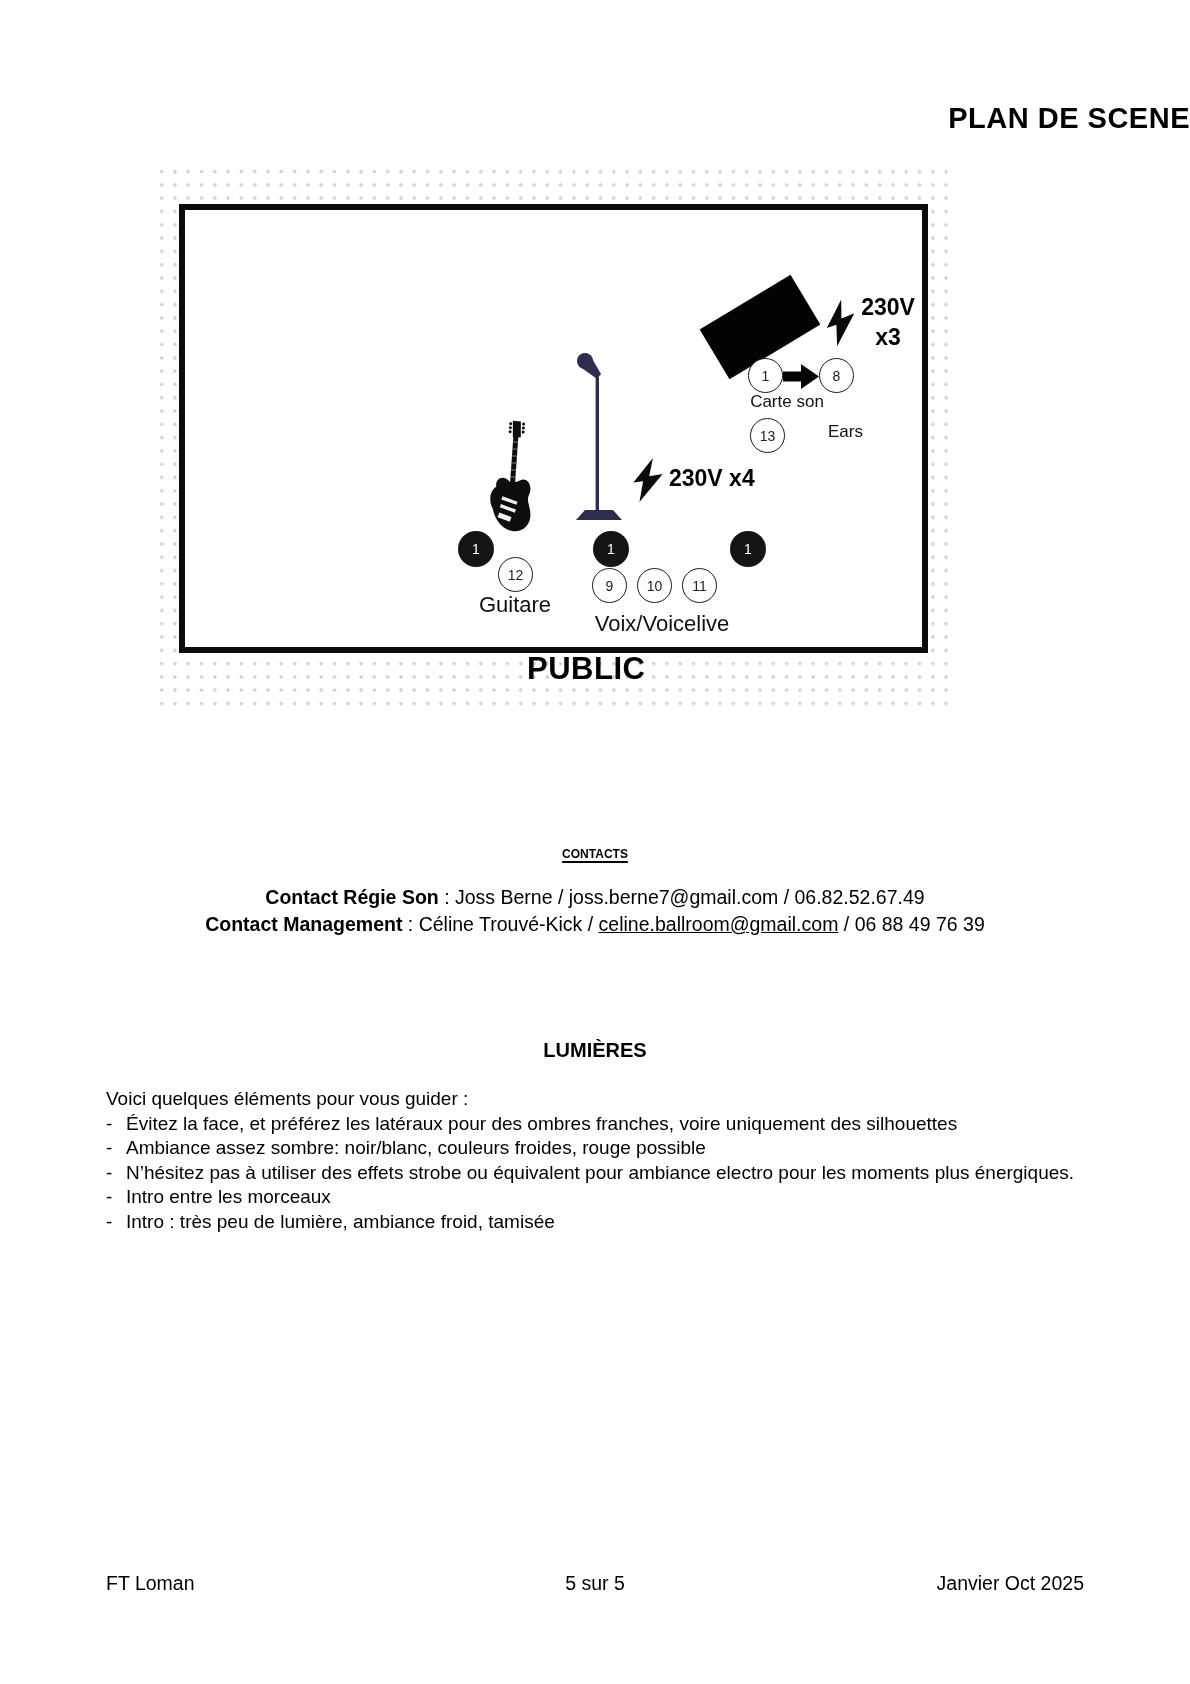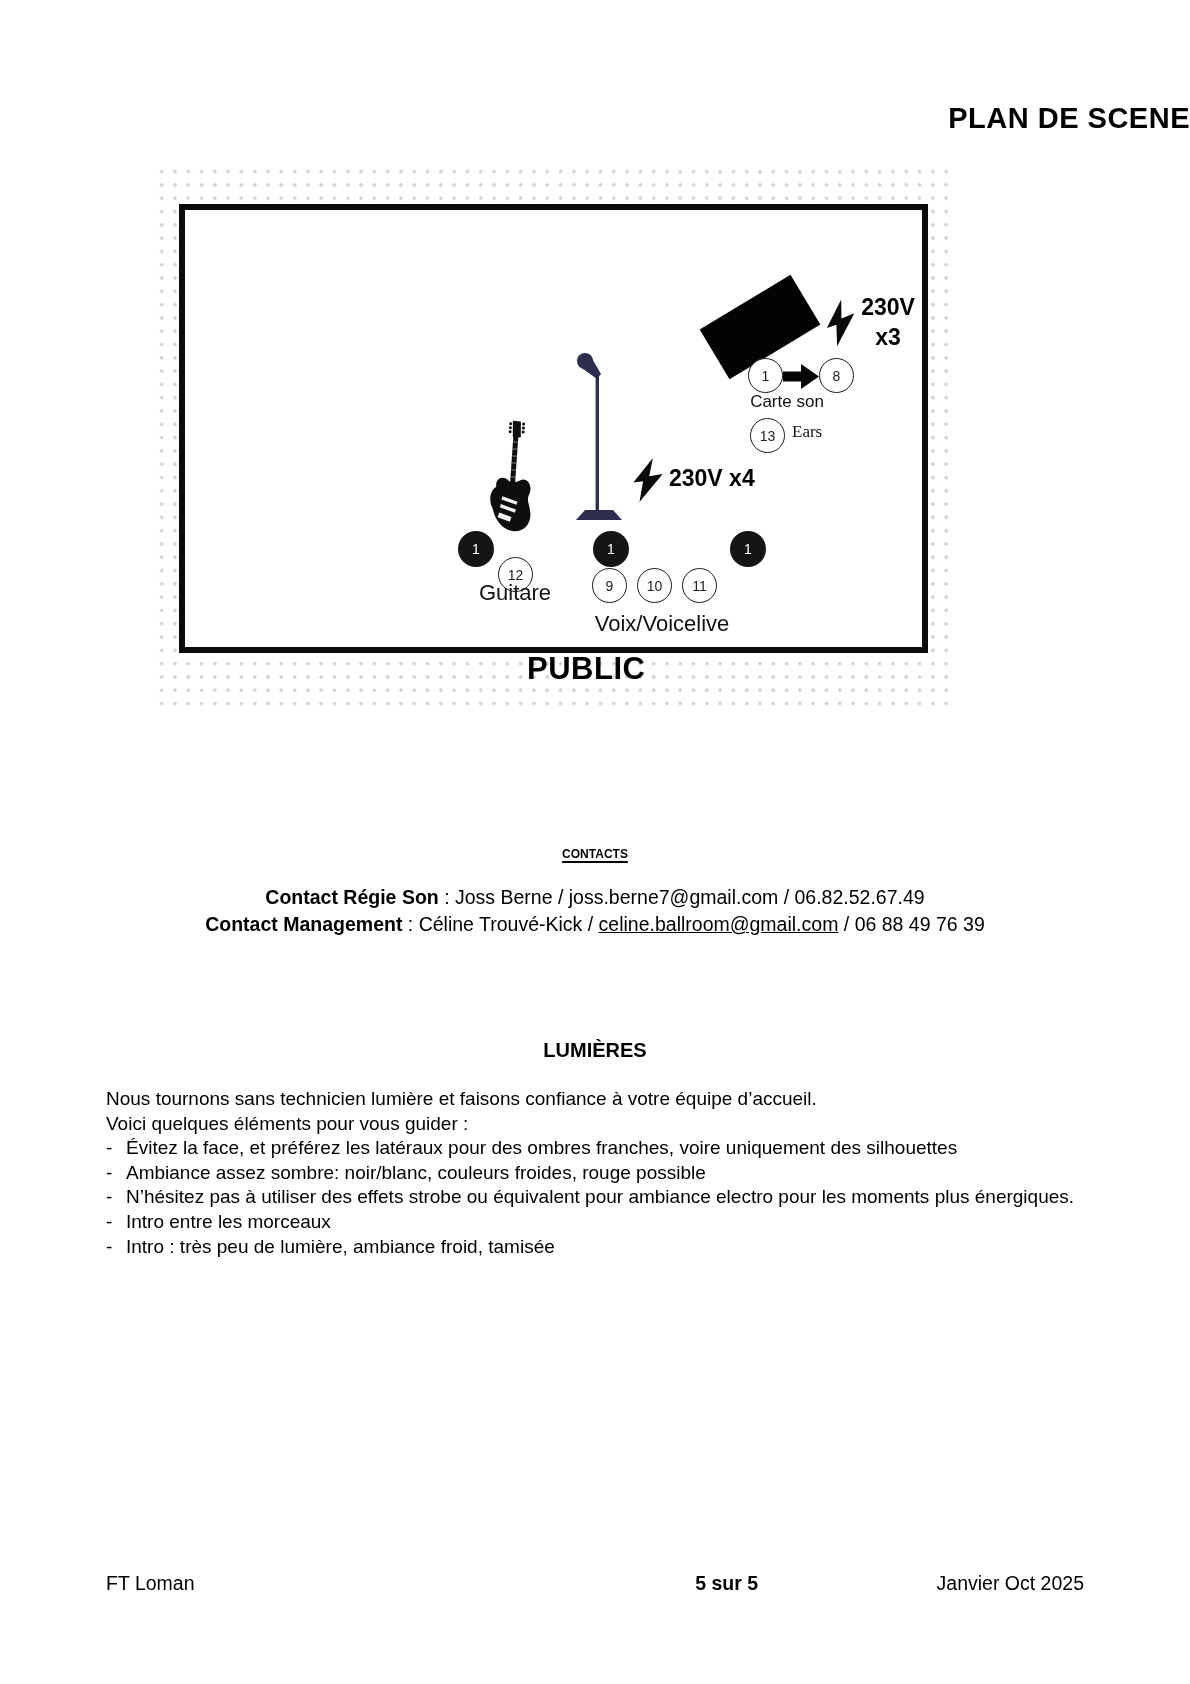--- a/index.html
+++ b/index.html
@@ -35,22 +35,22 @@
     display:flex;align-items:center;justify-content:center;font-size:14px;}
   #c1{left:748px;top:358px;} #c8{left:819px;top:358px;}
   #c13{left:750px;top:418px;}
   #c12{left:498px;top:557px;}
   #c9{left:592px;top:568px;} #c10{left:637px;top:568px;} #c11{left:682px;top:568px;}
   #w1{left:458px;top:531px;} #w2{left:593px;top:531px;} #w3{left:730px;top:531px;}
   #arrow{left:783px;top:364px;}
 
   .diaglabel{font-size:17px;color:#111;}
   #carte{left:706px;top:392px;width:162px;text-align:center;}
-  #ears{left:792px;top:422px;font-family:Liberation Serif, serif;}
-  #lblG{left:453px;top:580px;width:124px;text-align:center;font-size:22px;}
+  #ears{left:828px;top:422px;}
+  #lblG{left:453px;top:592px;width:124px;text-align:center;font-size:22px;}
   #lblV{left:589px;top:611px;width:146px;text-align:center;font-size:22px;}
   #mic{left:568px;top:346px;}
   #guitar{left:490px;top:420px;transform:rotate(4deg);}
   #public{left:527px;top:651px;font-size:31px;font-weight:bold;letter-spacing:.5px;}
 
   
   #contacts-h{left:0;top:847px;width:1190px;text-align:center;font-size:12px;
     font-weight:bold;}
   #contacts-h span{text-decoration:underline;text-decoration-thickness:2px;text-underline-offset:3px;}
   .cline{left:0;width:1190px;text-align:center;font-size:19.5px;}
@@ -64,21 +64,21 @@
   #lum-body p{margin:0;}
   #lum-body ul{margin:0;padding:0;list-style:none;}
   #lum-body li{display:flex;}
   .bmark{width:12px;flex:0 0 12px;}
   .btxt{flex:1;padding-left:8px;}
   li.just .btxt{text-align:justify;}
 
   
   #footer{left:106px;top:1572px;width:978px;display:flex;font-size:19.5px;}
   #footer .fl{flex:1;text-align:left;}
-  #footer .fc{flex:1;text-align:right;font-weight:bold;}
+  #footer .fc{flex:1;text-align:center;}
   #footer .fr{flex:1;text-align:right;}
 </style>
 </head>
 <body>
 
 <div class="abs" id="title">PLAN DE SCENE</div>
 
 <div class="abs" id="dots"></div>
 <div class="abs" id="stage"></div>
 
@@ -180,21 +180,20 @@
 <div class="abs" id="public">PUBLIC</div>
 
 <div class="abs" id="contacts-h">
   <span>CONTACTS</span>
 </div>
 <div class="abs cline" id="regie"><span class="cbold">Contact Régie Son</span><span> : Joss Berne / joss.berne7@gmail.com / 06.82.52.67.49</span></div>
 <div class="abs cline" id="mgmt"><span class="cbold">Contact Management</span><span> : Céline Trouvé-Kick / </span><span class="ulink">celine.ballroom@gmail.com</span><span> / 06 88 49 76 39</span></div>
 
 <div class="abs" id="lum-h">LUMIÈRES</div>
 <div class="abs" id="lum-body">
-  <p>Nous tournons sans technicien lumière et faisons confiance à votre équipe d’accueil.</p>
   <p>Voici quelques éléments pour vous guider :</p>
   <ul>
     <li>
         <span class="bmark">-</span>
         <span class="btxt">Évitez la face, et préférez les latéraux pour des ombres franches, voire uniquement des silhouettes</span>
       </li>
     <li>
         <span class="bmark">-</span>
         <span class="btxt">Ambiance assez sombre: noir/blanc, couleurs froides, rouge possible</span>
       </li>

